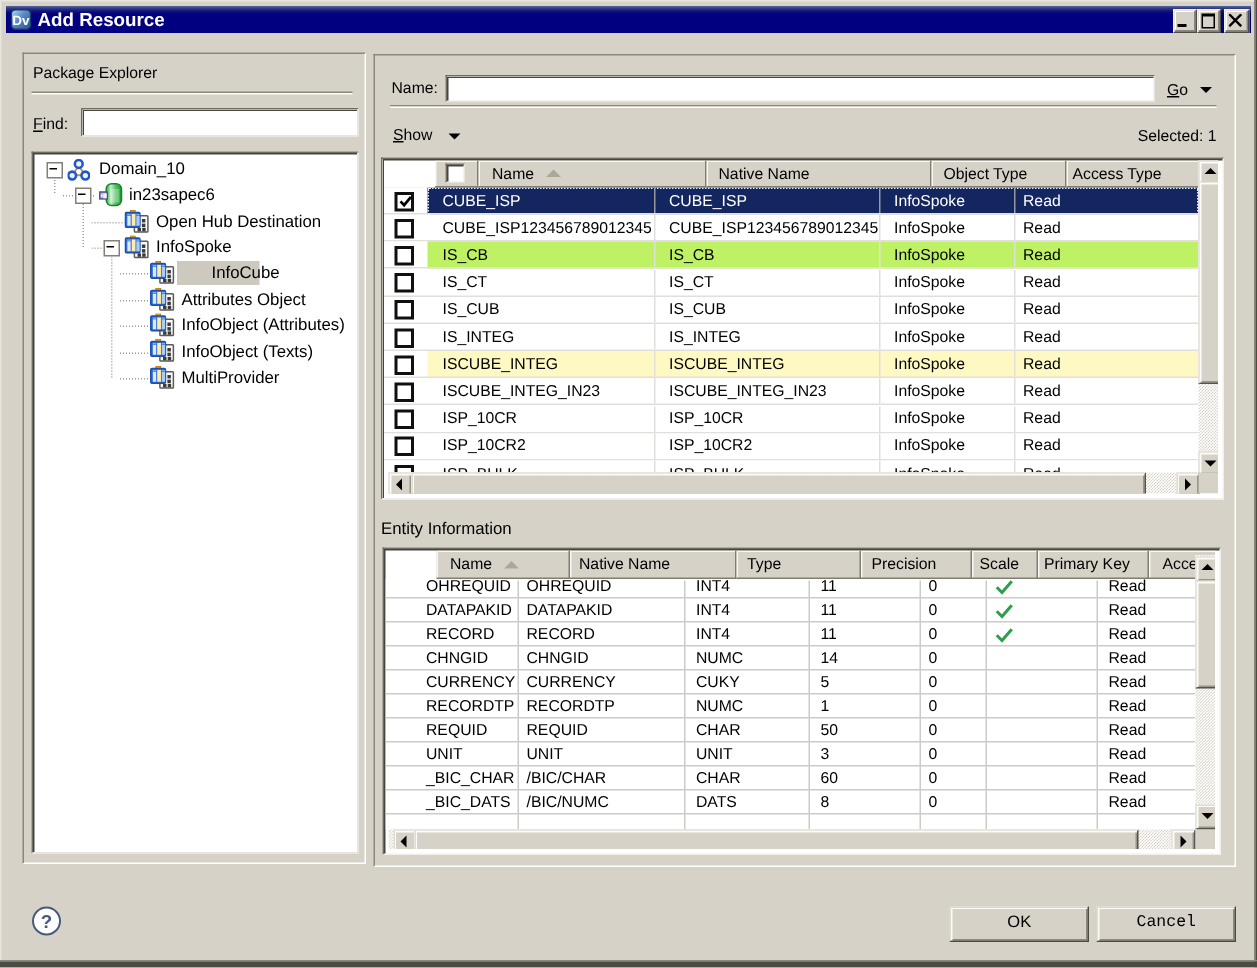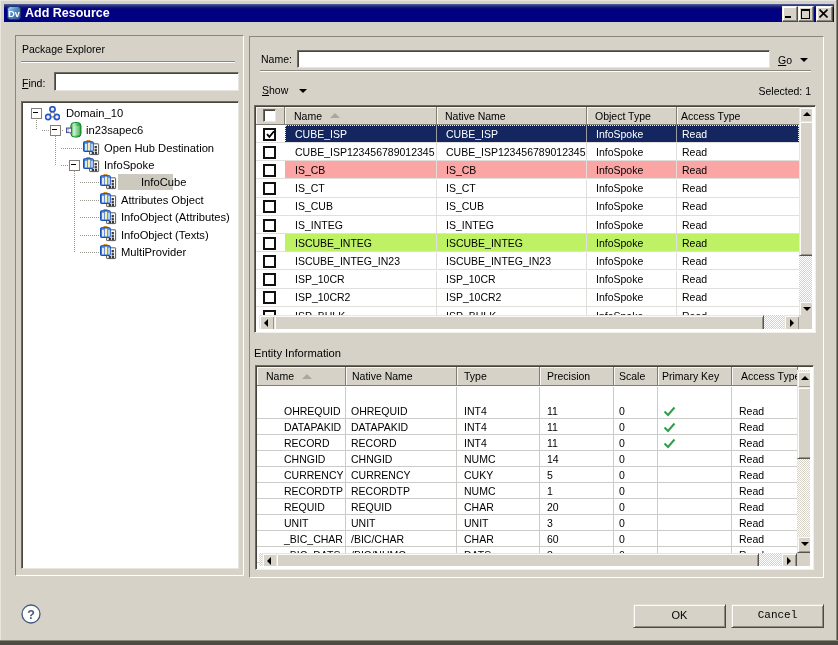--- a/index.html
+++ b/index.html
@@ -26,21 +26,21 @@
   .sunken1{border:1px solid;border-color:#8a887c #fff #fff #8a887c;}
   .field{background:#fff;border:1px solid;border-color:#6e6c62 #e8e5de #e8e5de #6e6c62;
          box-shadow:inset 1px 1px 0 #47453e;}
   .btn{background:#d6d2c8;font-size:10.5px;border:1px solid;border-color:#dedbd2 #4b4a43 #4b4a43 #dedbd2;
        box-shadow:inset 1px 1px 0 #fcfbf8, inset -1px -1px 0 #8d8b80;
        text-align:center;font-size:11px;}
   
   .tblbox{background:#fff;border:1px solid;border-color:#6e6c62 #f2f0ea #f2f0ea #6e6c62;
           box-shadow:inset 1px 1px 0 #45443d;}
   .hcell{background:#d6d2c8;border-right:1px solid #807e72;border-bottom:1px solid #807e72;
-         box-shadow:inset 1px 1px 0 #f8f7f3;color:#000;}
+         box-shadow:inset 1px 1px 0 #f8f7f3;color:#000;margin-left:34px;}
   .hcell .t{position:absolute;top:3px;}
   .sortup{position:absolute;width:0;height:0;border-left:5px solid transparent;
      border-right:5px solid transparent;border-bottom:5px solid #aaa79b;}
   .check{position:absolute;width:9px;height:9px;background:#fff;border:2px solid #101010;}
   .scroll-track{background-image:
      linear-gradient(45deg,#d6d2c8 25%,transparent 25%,transparent 75%,#d6d2c8 75%),
      linear-gradient(45deg,#d6d2c8 25%,#fff 25%,#fff 75%,#d6d2c8 75%);
      background-size:2px 2px;background-position:0 0,1px 1px;background-color:#fff;}
   .sbtn{background:#d6d2c8;border:1px solid;border-color:#e9e6df #55544c #55544c #e9e6df;
         box-shadow:inset 1px 1px 0 #fcfbf8, inset -1px -1px 0 #98968a;}
@@ -167,21 +167,21 @@
     </div>
     <div class="abs" style="left:0;top:17px;width:543px;height:1px;background:#e0dfdb;"></div>
     <div class="abs" style="left:180px;top:0;width:1px;height:17px;background:#e0dfdb"></div>
     <div class="abs" style="left:330px;top:0;width:1px;height:17px;background:#e0dfdb"></div>
     <div class="abs" style="left:420px;top:0;width:1px;height:17px;background:#e0dfdb"></div>
   </div>
   <div class="abs" style="left:0;top:36.4px;width:543px;height:18px;">
     <div class="abs" style="left:0;top:0;width:29px;height:17px;background:#fff;">
       <div class="check" style="left:7px;top:2.7px;"></div>
         </div>
-    <div class="abs" style="left:29px;top:0;width:514px;height:18px;background:#fca5a5;color:#000;">
+    <div class="abs" style="left:29px;top:0;width:514px;height:18px;background:#bef264;color:#000;">
       <span class="abs" style="left:10px;top:2.5px;">IS_CB</span>
       <span class="abs" style="left:161px;top:2.5px;">IS_CB</span>
       <span class="abs" style="left:311px;top:2.5px;">InfoSpoke</span>
       <span class="abs" style="left:397px;top:2.5px;">Read</span>
     </div>
     <div class="abs" style="left:0;top:17px;width:543px;height:1px;background:#e0dfdb;"></div>
     <div class="abs" style="left:180px;top:0;width:1px;height:17px;background:#e0dfdb"></div>
     <div class="abs" style="left:330px;top:0;width:1px;height:17px;background:#e0dfdb"></div>
     <div class="abs" style="left:420px;top:0;width:1px;height:17px;background:#e0dfdb"></div>
   </div>
@@ -227,21 +227,21 @@
     </div>
     <div class="abs" style="left:0;top:17px;width:543px;height:1px;background:#e0dfdb;"></div>
     <div class="abs" style="left:180px;top:0;width:1px;height:17px;background:#e0dfdb"></div>
     <div class="abs" style="left:330px;top:0;width:1px;height:17px;background:#e0dfdb"></div>
     <div class="abs" style="left:420px;top:0;width:1px;height:17px;background:#e0dfdb"></div>
   </div>
   <div class="abs" style="left:0;top:109.2px;width:543px;height:18px;">
     <div class="abs" style="left:0;top:0;width:29px;height:17px;background:#fff;">
       <div class="check" style="left:7px;top:2.7px;"></div>
         </div>
-    <div class="abs" style="left:29px;top:0;width:514px;height:18px;background:#bef264;color:#000;">
+    <div class="abs" style="left:29px;top:0;width:514px;height:18px;background:#fef9c3;color:#000;">
       <span class="abs" style="left:10px;top:2.5px;">ISCUBE_INTEG</span>
       <span class="abs" style="left:161px;top:2.5px;">ISCUBE_INTEG</span>
       <span class="abs" style="left:311px;top:2.5px;">InfoSpoke</span>
       <span class="abs" style="left:397px;top:2.5px;">Read</span>
     </div>
     <div class="abs" style="left:0;top:17px;width:543px;height:1px;background:#e0dfdb;"></div>
     <div class="abs" style="left:180px;top:0;width:1px;height:17px;background:#e0dfdb"></div>
     <div class="abs" style="left:330px;top:0;width:1px;height:17px;background:#e0dfdb"></div>
     <div class="abs" style="left:420px;top:0;width:1px;height:17px;background:#e0dfdb"></div>
   </div>
@@ -349,21 +349,21 @@
   <div class="abs hcell" style="left:357px;top:0;width:43px;height:18px;">
       <span class="t" style="left:5px;">Scale</span>
     </div>
   <div class="abs hcell" style="left:401px;top:0;width:73px;height:18px;">
       <span class="t" style="left:4px;">Primary Key</span>
     </div>
   <div class="abs hcell" style="left:475px;top:0;width:65px;height:18px;overflow:hidden;">
       <span class="t" style="left:9px;">Access Type</span>
     </div>
   <div class="abs" style="left:0;top:19px;width:540px;height:167px;background:#fff;"></div>
-  <div class="abs" style="left:0;top:36px;width:540px;height:166px;overflow:hidden;text-align:right;" id="etdata">
+  <div class="abs" style="left:0;top:16px;width:540px;height:166px;overflow:hidden;text-align:right;" id="etdata">
   <div class="abs" style="left:0;top:0px;width:540px;height:16px;">
     <span class="abs" style="left:27px;top:2px;">OHREQUID</span>
     <span class="abs" style="left:94px;top:2px;">OHREQUID</span>
     <span class="abs" style="left:207px;top:2px;">INT4</span>
     <span class="abs" style="left:290px;top:2px;">11</span>
     <span class="abs" style="left:362px;top:2px;">0</span>
     <svg class="abs" style="left:406px;top:3px" width="13" height="11" viewBox="0 0 13 11">
           <path d="M1.5 5.5 L5 9 L11.5 1.5" stroke="#2e9e4a" stroke-width="2" fill="none"></path>
         </svg>
     <span class="abs" style="left:482px;top:2px;">Read</span>
@@ -420,21 +420,21 @@
     <span class="abs" style="left:290px;top:2px;">1</span>
     <span class="abs" style="left:362px;top:2px;">0</span>
 
     <span class="abs" style="left:482px;top:2px;">Read</span>
     <div class="abs" style="left:0;top:15px;width:540px;height:1px;background:#cbcbc7;"></div>
   </div>
   <div class="abs" style="left:0;top:96px;width:540px;height:16px;">
     <span class="abs" style="left:27px;top:2px;">REQUID</span>
     <span class="abs" style="left:94px;top:2px;">REQUID</span>
     <span class="abs" style="left:207px;top:2px;">CHAR</span>
-    <span class="abs" style="left:290px;top:2px;">20</span>
+    <span class="abs" style="left:290px;top:2px;">50</span>
     <span class="abs" style="left:362px;top:2px;">0</span>
 
     <span class="abs" style="left:482px;top:2px;">Read</span>
     <div class="abs" style="left:0;top:15px;width:540px;height:1px;background:#cbcbc7;"></div>
   </div>
   <div class="abs" style="left:0;top:112px;width:540px;height:16px;">
     <span class="abs" style="left:27px;top:2px;">UNIT</span>
     <span class="abs" style="left:94px;top:2px;">UNIT</span>
     <span class="abs" style="left:207px;top:2px;">UNIT</span>
     <span class="abs" style="left:290px;top:2px;">3</span>

